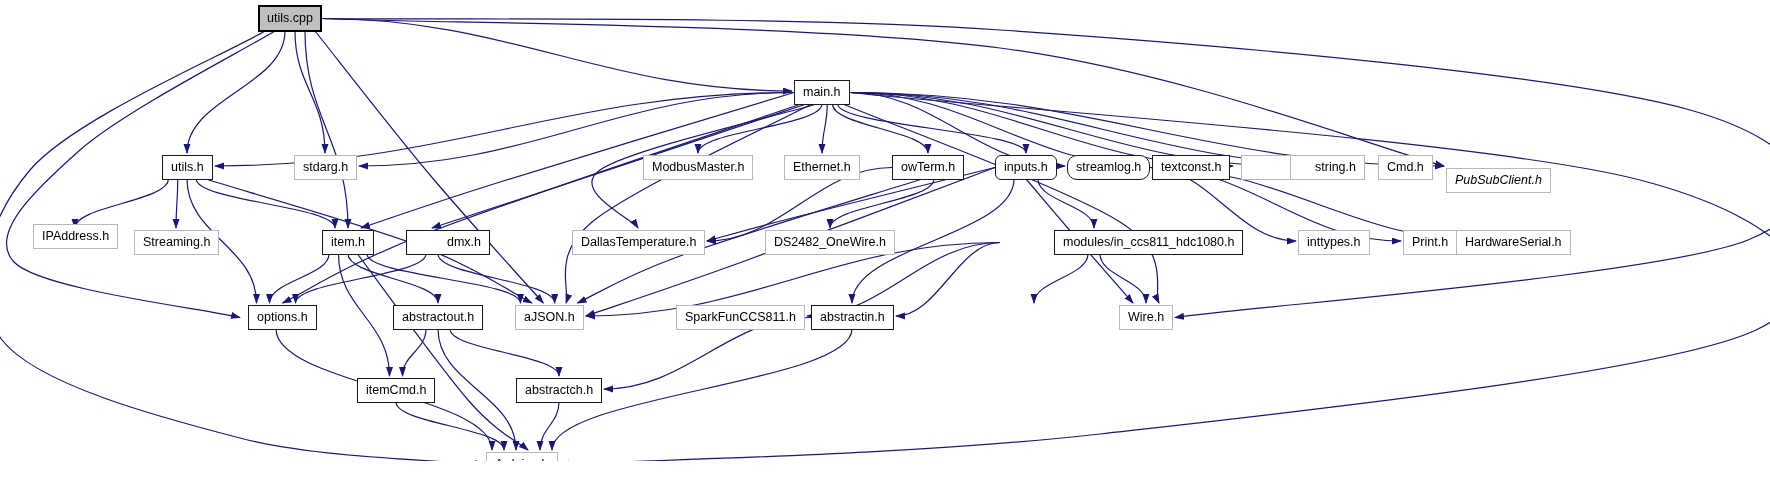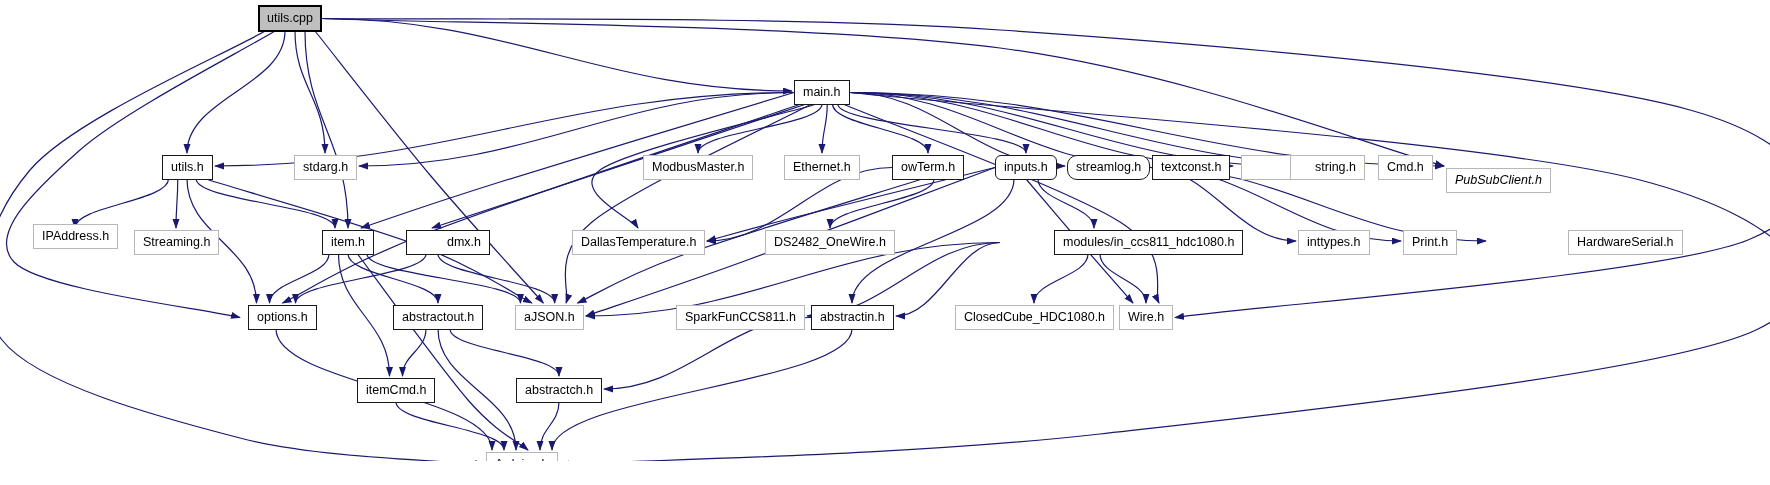--- a/index.html
+++ b/index.html
@@ -115,24 +115,23 @@
     <div class="node ext" style="top: 168px; left: 1446px; font-style: italic;">PubSubClient.h</div>
     <div class="node ext" style="top: 224px; left: 33px;">IPAddress.h</div>
     <div class="node ext" style="top: 230px; left: 134px;">Streaming.h</div>
     <div class="node doc" style="top: 230px; left: 322px;">item.h</div>
     <div class="node doc" style="top: 230px; left: 406px; padding-left: 40px;">dmx.h</div>
     <div class="node ext" style="top: 230px; left: 572px;">DallasTemperature.h</div>
     <div class="node ext" style="top: 230px; left: 765px;">DS2482_OneWire.h</div>
     <div class="node doc" style="top: 230px; left: 1054px;">modules/in_ccs811_hdc1080.h</div>
     <div class="node ext" style="top: 230px; left: 1298px;">inttypes.h</div>
     <div class="node ext" style="top: 230px; left: 1403px;">Print.h</div>
-    <div class="node ext" style="top: 230px; left: 1568px;">HardwareSerial.h</div>
+    <div class="node ext" style="top: 230px; left: 1456px;">HardwareSerial.h</div>
     <div class="node doc" style="top: 305px; left: 248px;">options.h</div>
     <div class="node doc" style="top: 305px; left: 393px;">abstractout.h</div>
     <div class="node ext" style="top: 305px; left: 515px;">aJSON.h</div>
     <div class="node ext" style="top: 305px; left: 676px;">SparkFunCCS811.h</div>
     <div class="node doc" style="top: 305px; left: 811px;">abstractin.h</div>
-    <div class="node ext" style="top: 305px; left: 955px;">ClosedCube_HDC1080.h</div>
     <div class="node ext" style="top: 305px; left: 1119px;">Wire.h</div>
     <div class="node doc" style="top: 378px; left: 357px;">itemCmd.h</div>
     <div class="node doc" style="top: 378px; left: 516px;">abstractch.h</div>
     <div class="node ext" style="top: 452px; left: 486px;">Arduino.h</div>
   </div>
 
 </body></html>

